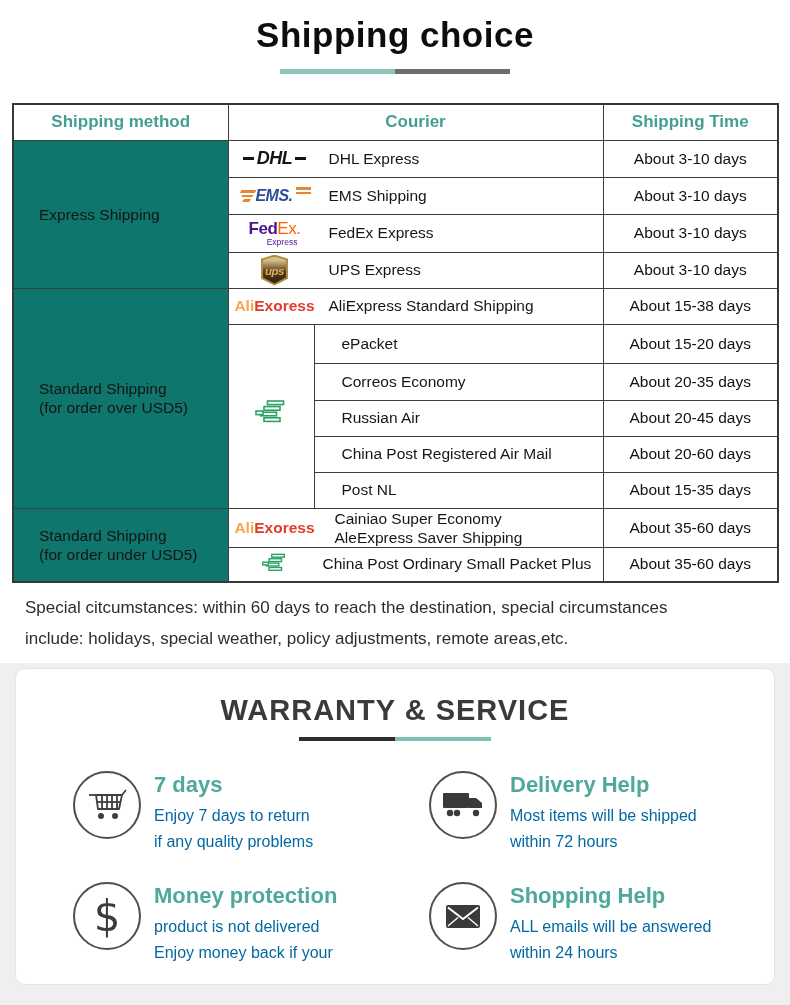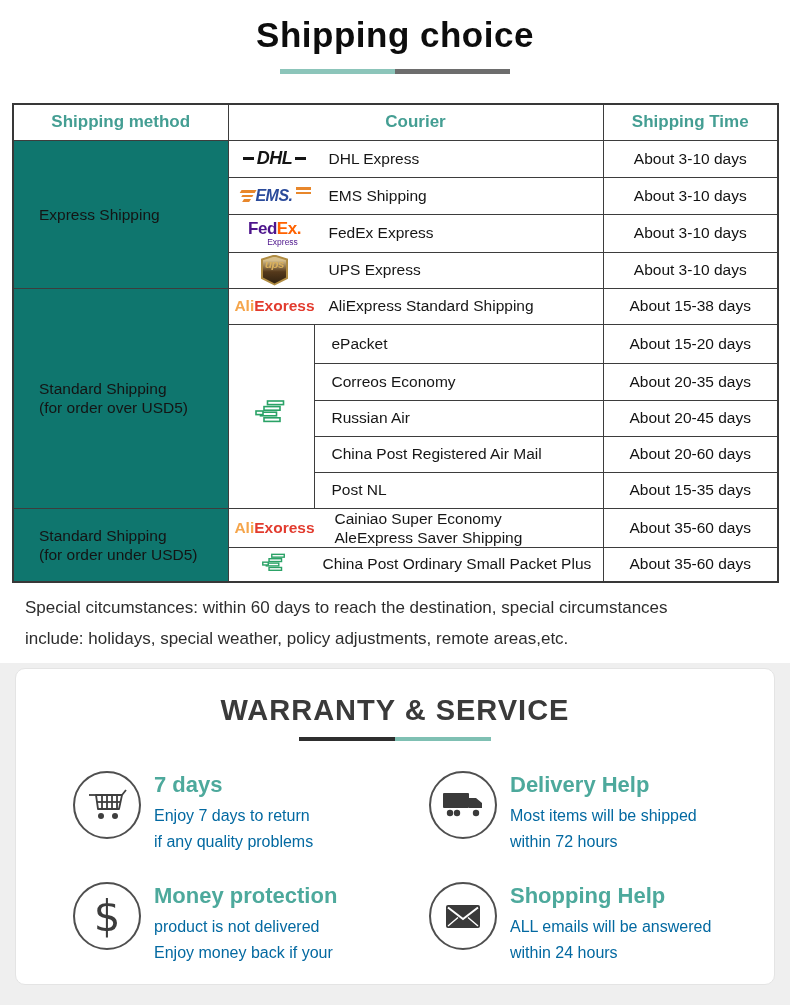--- a/index.html
+++ b/index.html
@@ -20,41 +20,41 @@
   table.ship th, table.ship td { border:1.5px solid #3d3d3d; overflow:hidden; }
   table.ship { border:2.5px solid #383838; }
   th.hd { color:#449e93; font-size:17px; font-weight:700; text-align:center; background:#fff; }
   td.method { vertical-align:middle; padding-left:25px; font-size:15.5px; line-height:19px; color:#141414; background:#0f766e; }
   td.courier { padding:0; }
   .cwrap { display:flex; align-items:center; height:100%; }
   .logo-box { width:92px; flex:none; display:flex; justify-content:center; align-items:center; }
   .cname { font-size:15.5px; color:#161616; margin-left:8px; white-space:nowrap; }
   .cname2 { font-size:15.5px; color:#161616; margin-left:14px; line-height:19px; white-space:nowrap; }
   td.time { text-align:center; font-size:15.5px; color:#121212; white-space:nowrap; }
-  td.subname { font-size:15.5px; color:#161616; padding-left:17px; white-space:nowrap; }
+  td.subname { font-size:15.5px; color:#161616; padding-left:27px; white-space:nowrap; }
   td.logo-cell { text-align:center; vertical-align:middle; }
   
   .dhl { font-style:italic; font-weight:900; font-size:18px; letter-spacing:-.5px; color:#141414; display:flex; align-items:center; }
   .dhl::before, .dhl::after { content:""; display:inline-block; width:11px; height:3px; background:#141414; margin:0 3px; }
   .ems { display:flex; align-items:center; }
   .ems .wing { display:flex; flex-direction:column; align-items:flex-end; margin-right:2px; transform:skewX(-32deg); }
   .ems .wing i { display:block; height:2.5px; background:#e8872b; margin:1px 0; }
   .ems .wing i:nth-child(1){ width:15px; } .ems .wing i:nth-child(2){ width:11px; } .ems .wing i:nth-child(3){ width:7px; }
   .ems .ems-word { font-style:italic; font-weight:900; font-size:16px; color:#2b4b9b; letter-spacing:-.5px; }
   .ems .dash { display:flex; flex-direction:column; margin-left:3px; transform:translateY(-5px); }
   .ems .dash i { display:block; width:15px; height:2.5px; background:#e8872b; margin:1px 0; }
   .fedex { display:inline-block; text-align:right; }
   .fedex .fed { color:#4d148c; font-weight:800; font-size:17px; letter-spacing:-.5px; }
-  .fedex .ex  { color:#ff6200; font-weight:700; font-size:17px; letter-spacing:-.5px; }
+  .fedex .ex  { color:#ff6200; font-weight:400; font-size:17px; letter-spacing:-.5px; }
   .fedex .sub { display:block; font-size:8.5px; color:#4d148c; margin-top:-2px; padding-right:3px; }
   .ups-shield { width:27px; height:31px; background:#b08c42; display:flex; align-items:center; justify-content:center;
     clip-path:polygon(50% 100%,100% 78%,100% 14%,50% 0,0 14%,0 78%); }
   .ups-inner { width:23px; height:27px; background:linear-gradient(#d8c08c 12%, #55391b 55%, #2f2110);
     clip-path:polygon(50% 100%,100% 78%,100% 14%,50% 0,0 14%,0 78%);
-    display:flex; align-items:flex-start; justify-content:center; }
+    display:flex; align-items:center; justify-content:center; }
   .ups-word { color:#d9b05c; font-style:italic; font-weight:800; font-size:11.5px; letter-spacing:-.5px; transform:translateY(1px); }
   .ali { white-space:nowrap; font-size:15.5px; font-weight:600; letter-spacing:0; }
   .ali .a1 { color:#f5a54b; } .ali .a2 { color:#e23b2e; }
   
   .note { position:absolute; left:25px; top:592px; width:740px; font-size:17px; line-height:31px; color:#2d2d2d; }
   
   .gray-area { position:absolute; left:0; top:663px; width:790px; height:342px; background:#efefef; }
   .card { position:absolute; left:15px; top:5px; width:760px; height:317px; background:#ffffff;
     border:1px solid #e4e4e4; border-radius:10px; }
   .w-title { text-align:center; margin-top:24px; font-size:29px; line-height:34px; font-weight:600;

